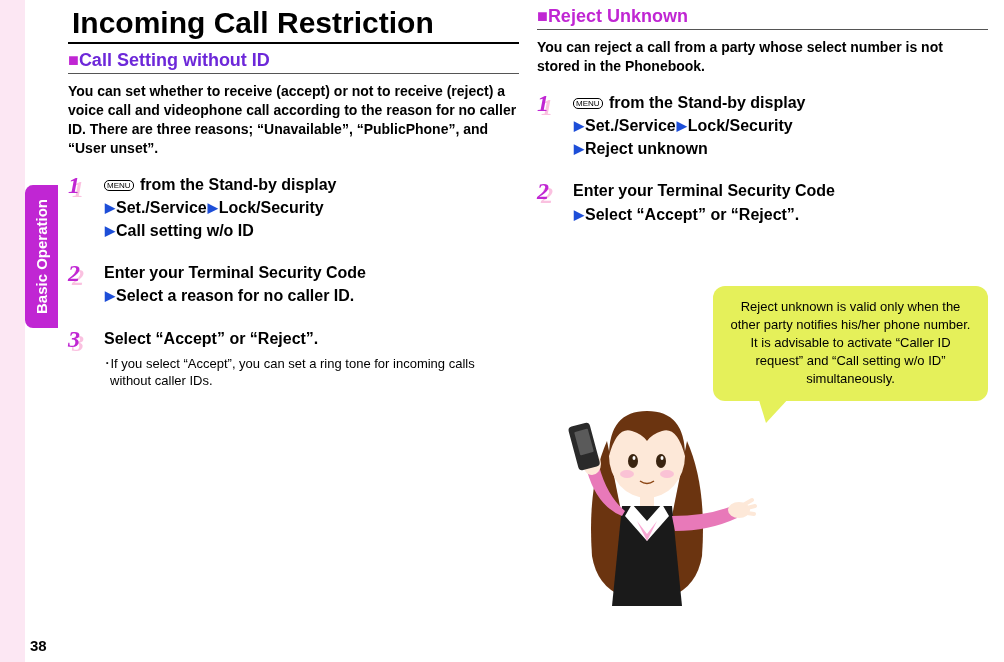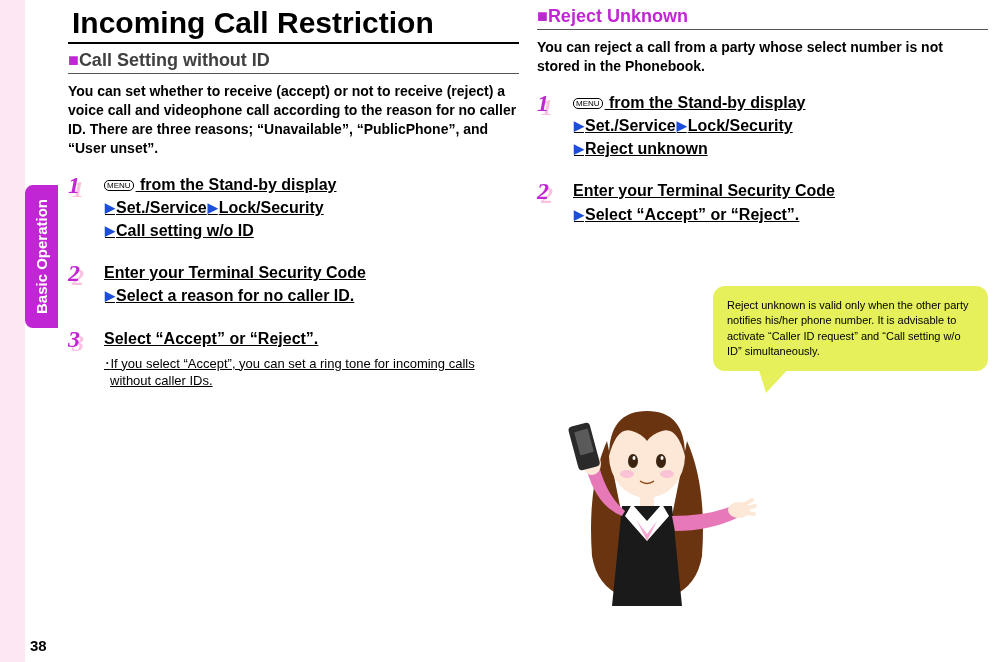--- a/index.html
+++ b/index.html
@@ -15,37 +15,37 @@
     
     .content { position: absolute; left: 68px; top: 6px; right: 16px; display: flex; gap: 18px; }
     .col { flex: 1; min-width: 0; }
     
     .main-heading { font-size: 30px; font-weight: bold; margin-bottom: 2px; padding-left: 4px; }
     .hr-thick { border: none; border-bottom: 2px solid #000; margin-bottom: 6px; }
     
     .sub-heading { font-size: 18px; font-weight: bold; margin-bottom: 2px; }
     .sub-heading .square { color: #c026d3; font-size: 18px; }
     .sub-heading .mag { color: #c026d3; }
-    .sub-heading .blue { color: #404040; }
+    .sub-heading .blue { color: #6d28d9; }
     .hr-thin { border: none; border-bottom: 1px solid #555; margin-bottom: 8px; }
     
     .intro { font-size: 14px; font-weight: bold; line-height: 1.35; margin-bottom: 14px; }
     
     .step { display: flex; margin-bottom: 18px; }
     .step-num-wrap { flex-shrink: 0; width: 36px; position: relative; height: 24px; }
     .step-num { position: absolute; left: 0; top: 0; font-size: 24px; font-weight: bold; font-style: italic; color: #c026d3; font-family: Georgia, serif; }
     .step-shadow { position: absolute; left: 4px; top: 4px; font-size: 24px; font-weight: bold; font-style: italic; color: #f9a8d4; opacity: 0.7; font-family: Georgia, serif; z-index: -1; }
-    .step-body { flex: 1; font-size: 16px; font-weight: bold; line-height: 1.45; padding-top: 1px; text-decoration: underline; }
+    .step-body { flex: 1; font-size: 16px; font-weight: bold; line-height: 1.45; padding-top: 1px; }
     .step-body .sub { font-size: 13px; font-weight: normal; margin-top: 5px; line-height: 1.35; padding-left: 6px; text-indent: -6px; }
     
     .menu-icon { display: inline-block; border: 1.5px solid #000; border-radius: 5px; padding: 1px 2px 0 2px; font-size: 8px; font-weight: normal; vertical-align: 2px; margin-right: 2px; line-height: 1; }
     .tri { color: #1d4ed8; font-size: 13px; vertical-align: 1px; margin: 0 1px; }
     
     .tip-area { position: relative; margin-top: 60px; height: 320px; }
-    .speech { position: absolute; right: 0; top: 0; width: 275px; background: #e5f05a; border-radius: 12px; padding: 12px 14px; font-size: 11px; line-height: 1.4; }
+    .speech { position: absolute; right: 0; top: 0; width: 275px; background: #e5f05a; border-radius: 12px; padding: 12px 14px; font-size: 13px; line-height: 1.4; text-align: center; }
     .speech::after { content: ''; position: absolute; left: 45px; bottom: -22px; width: 0; height: 0; border-left: 8px solid transparent; border-right: 24px solid transparent; border-top: 26px solid #e5f05a; }
     
     .char { position: absolute; left: 0; bottom: 0; width: 230px; height: 220px; }
     .char svg { width: 100%; height: 100%; }
   </style>
 </head>
 <body>
 
 <div class="pink-sidebar">
   <div class="white-inner"></div>

